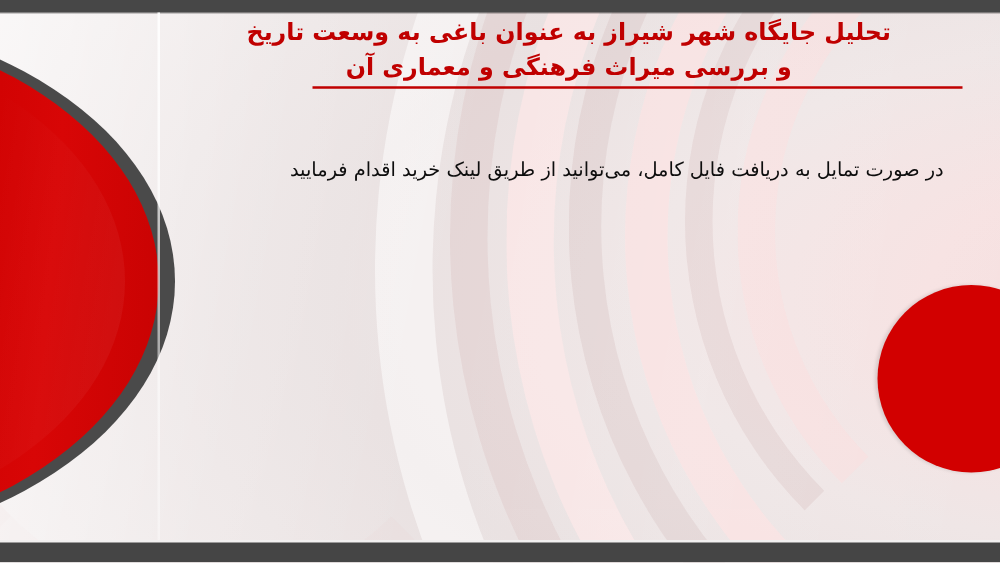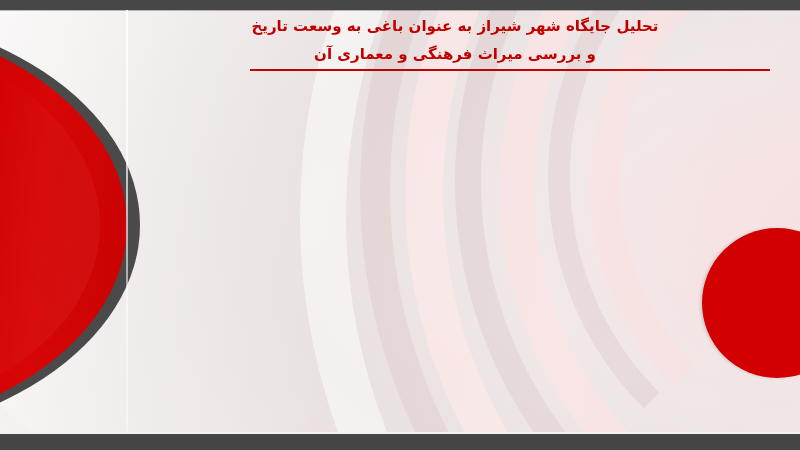--- a/index.html
+++ b/index.html
@@ -122,21 +122,21 @@
   .title-block {
     position: absolute;
     left: 130px;
     top: 12px;
     width: 650px;
     text-align: center;
     direction: rtl;
   }
   .title-line {
     color: #c00000;
-    font-size: 15px;
+    font-size: 19px;
     font-weight: bold;
     line-height: 28px;
     letter-spacing: 0px;
     white-space: nowrap;
   }
   .title-rule {
     margin: 1px 0 0 0;
     height: 2px;
     background: #c00000;
     width: 520px;
@@ -196,15 +196,16 @@
 
   <div class="panel-edge"></div>
 
   <div class="title-block">
     <div class="title-line">تحلیل جایگاه شهر شیراز به عنوان باغی به وسعت تاریخ</div>
     <div class="title-line">و بررسی میراث فرهنگی و معماری آن</div>
     <div class="title-rule"></div>
   </div>
 
   <div class="body-block">
+    <div class="body-line">در صورت تمایل به دریافت فایل کامل، می‌توانید از طریق لینک خرید اقدام فرمایید</div>
   </div>
 
 </div>
 
 </body></html>

